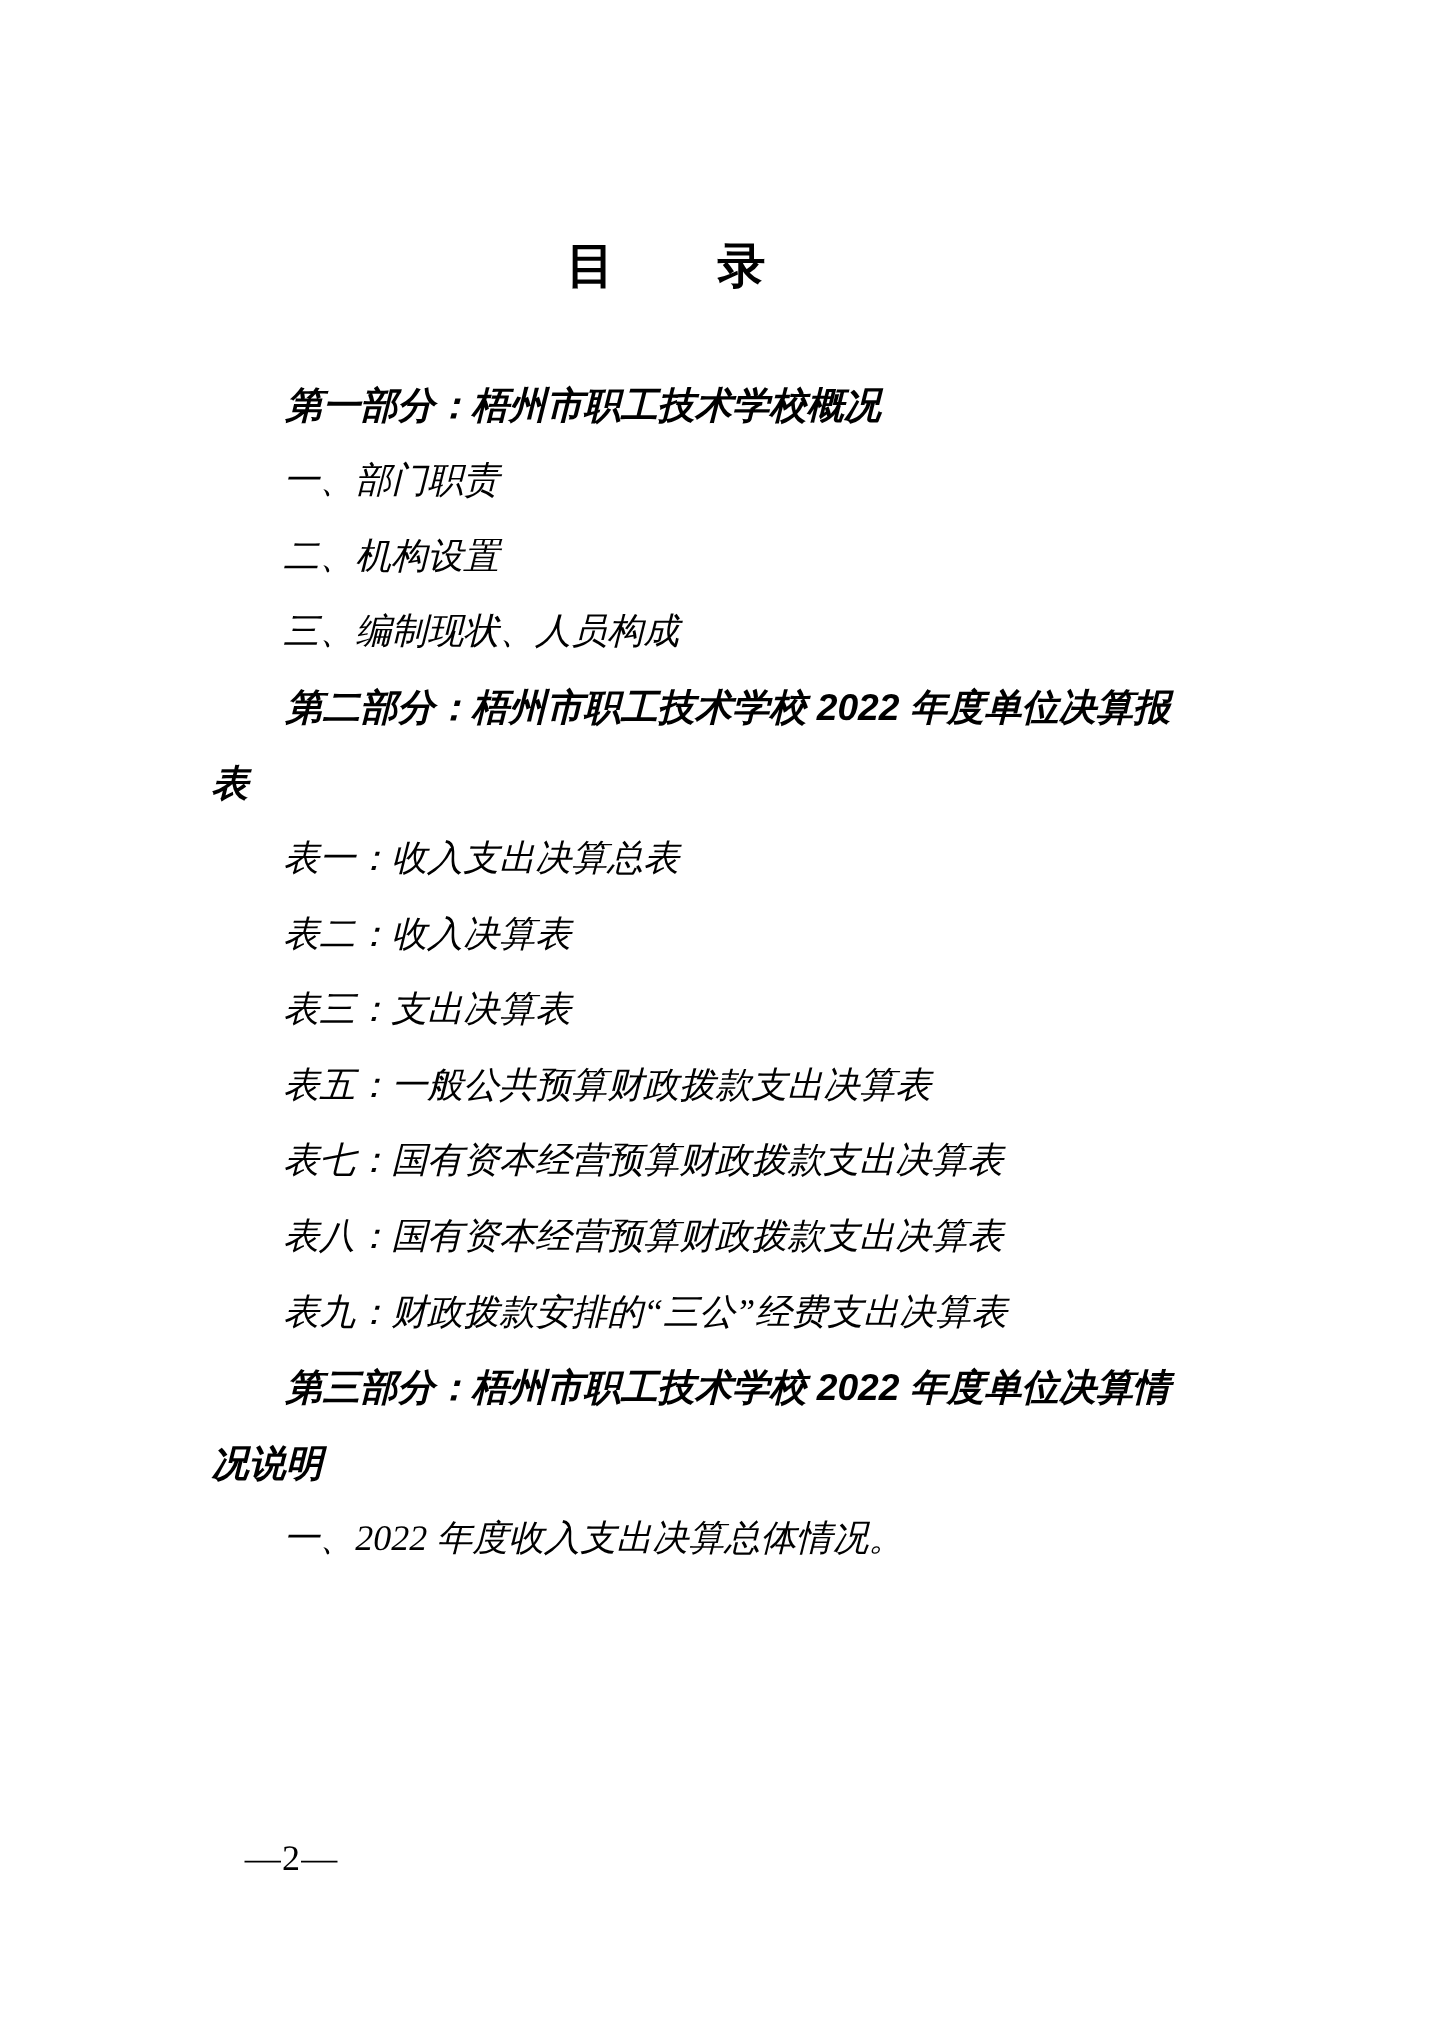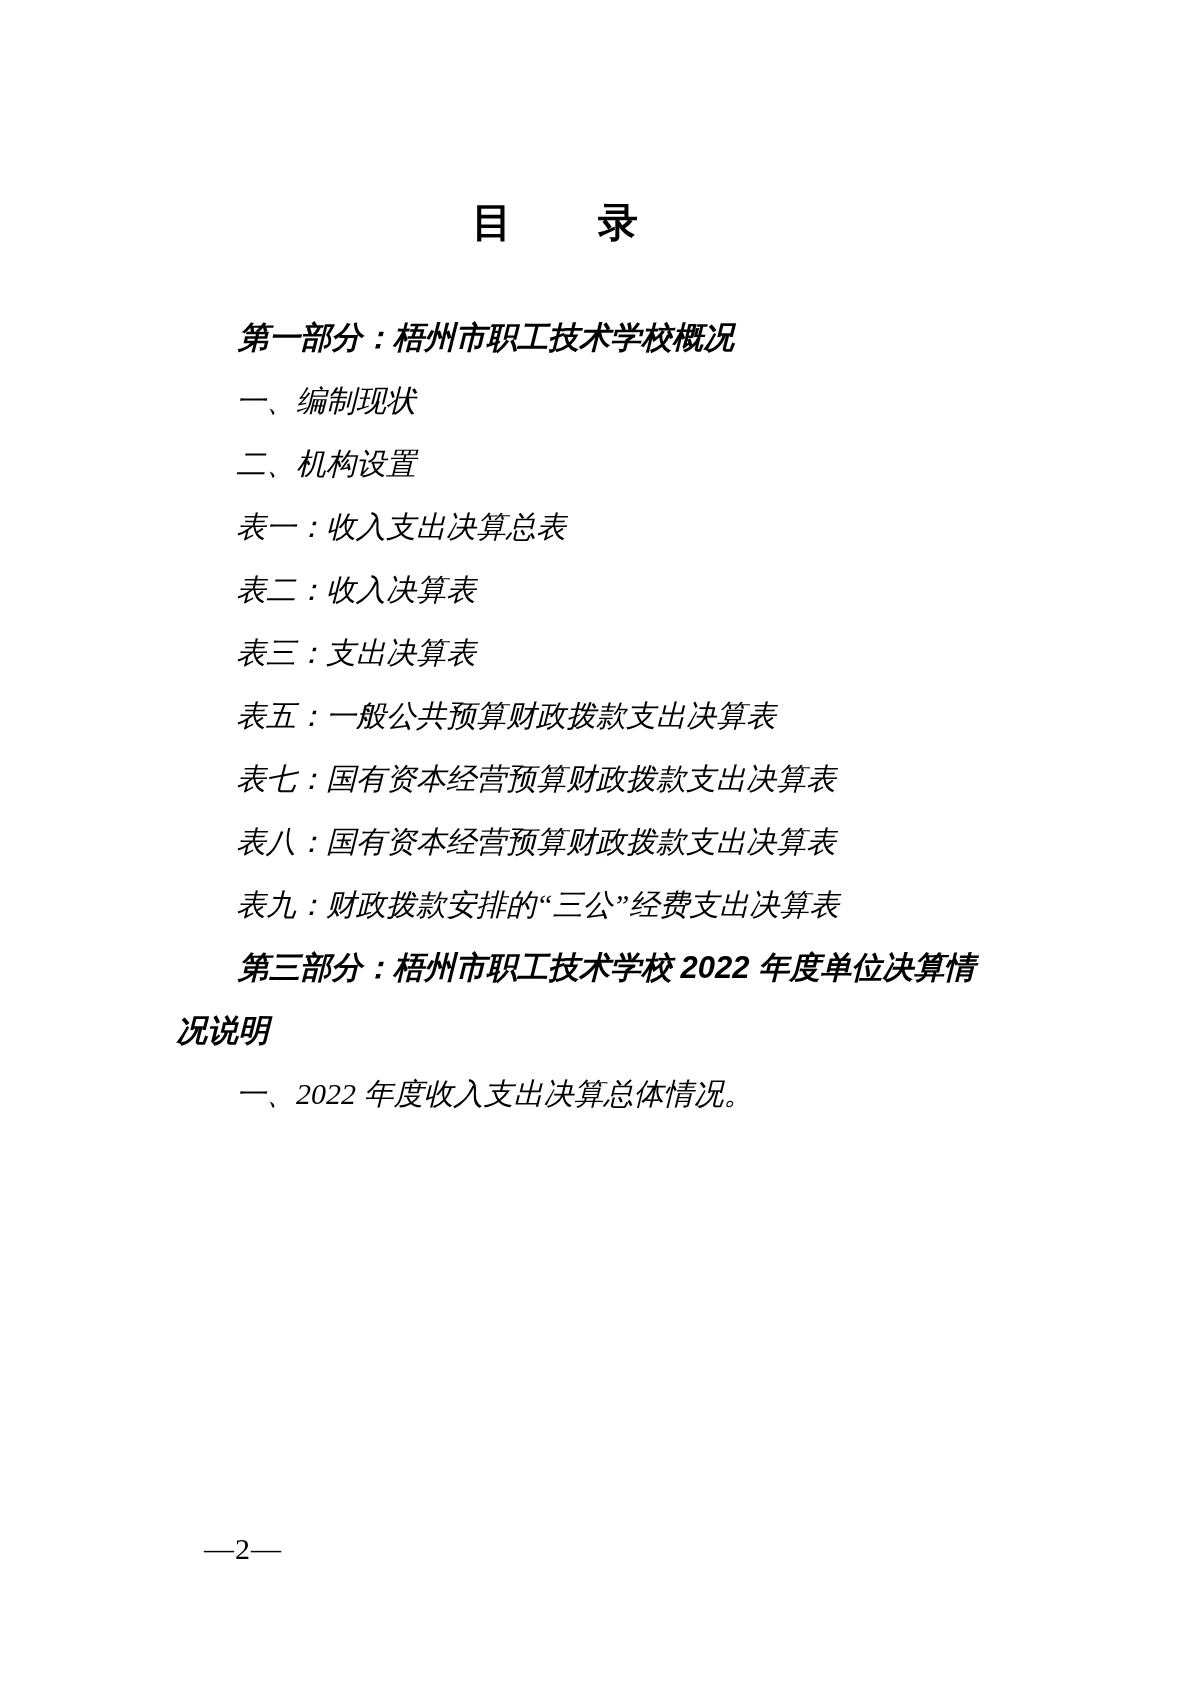--- a/index.html
+++ b/index.html
@@ -62,23 +62,25 @@
 </style>
 </head>
 <body>
 
 <div class="page">
   <div class="content">
 
     <h1 class="doc-title">目　　录</h1>
 
     <p class="line heading">第一部分：梧州市职工技术学校概况</p>
-    <p class="line item">一、编制现状</p>
+    <p class="line item">一、部门职责</p>
     <p class="line item">二、机构设置</p>
+    <p class="line item">三、编制现状、人员构成</p>
 
+    <p class="line heading">第二部分：梧州市职工技术学校 2022 年度单位决算报表</p>
     <p class="line item">表一：收入支出决算总表</p>
     <p class="line item">表二：收入决算表</p>
     <p class="line item">表三：支出决算表</p>
     <p class="line item">表五：一般公共预算财政拨款支出决算表</p>
     <p class="line item">表七：国有资本经营预算财政拨款支出决算表</p>
     <p class="line item">表八：国有资本经营预算财政拨款支出决算表</p>
     <p class="line item">表九：财政拨款安排的“三公”经费支出决算表</p>
 
     <p class="line heading">第三部分：梧州市职工技术学校 2022 年度单位决算情况说明</p>
     <p class="line item">一、2022 年度收入支出决算总体情况。</p>

